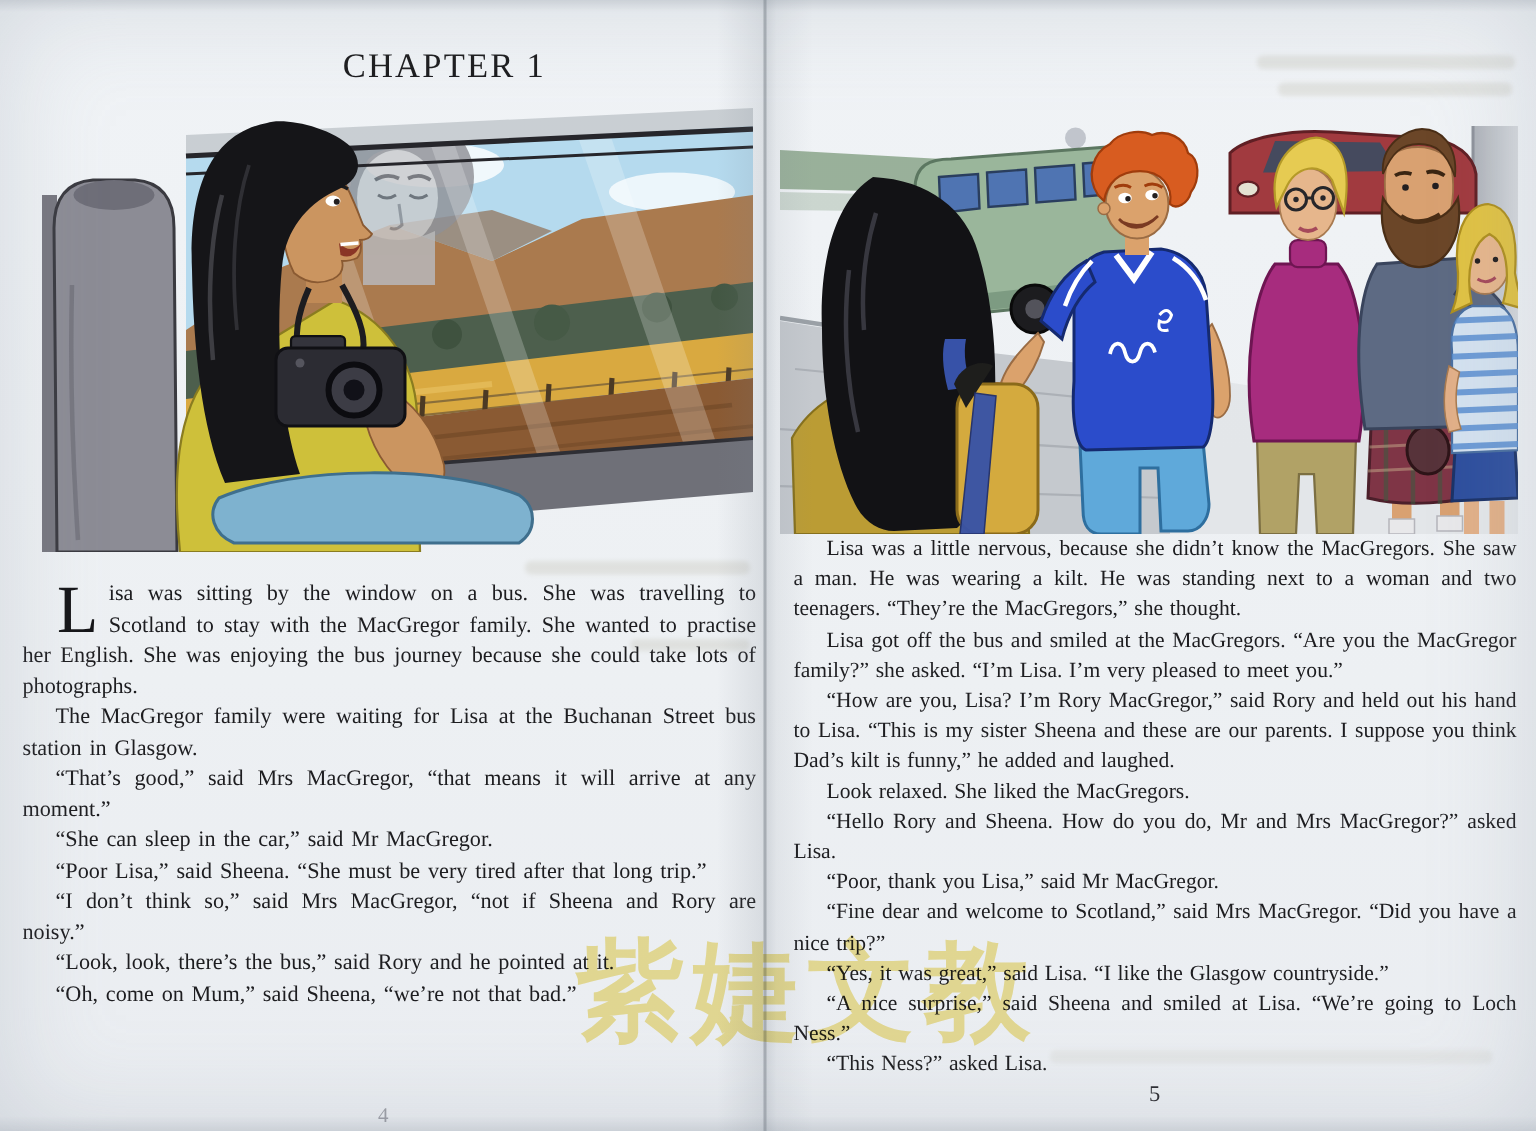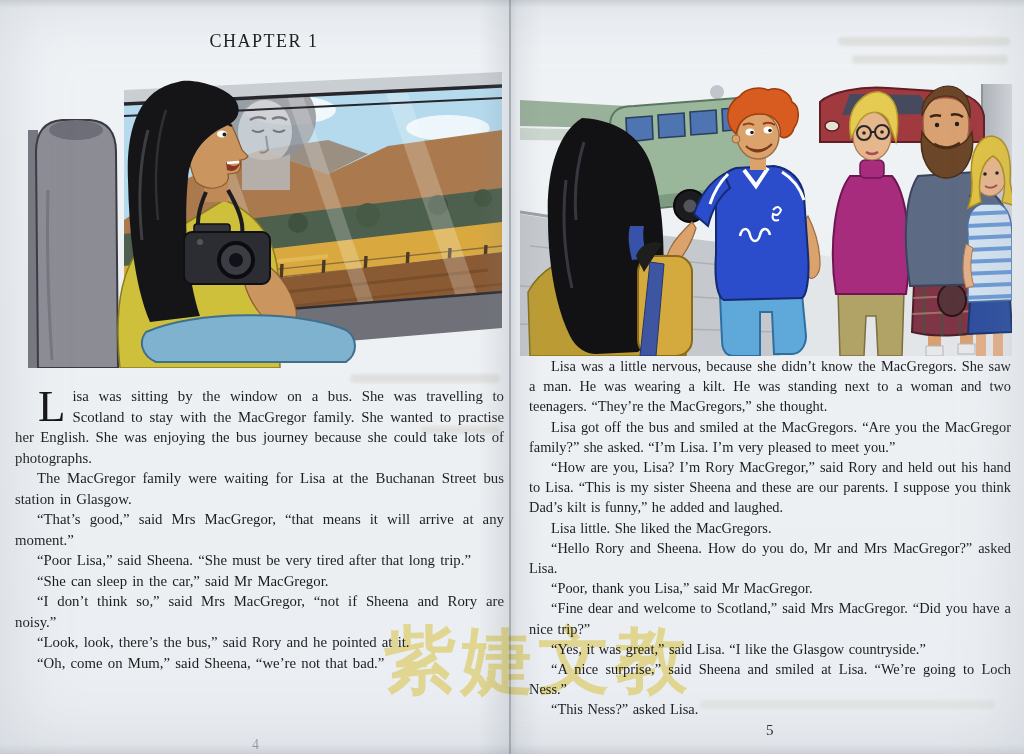--- a/index.html
+++ b/index.html
@@ -9,22 +9,22 @@
     font-family:"Liberation Serif", serif;
   }
   .spread{position:absolute;inset:0;background:linear-gradient(180deg,#f0f3f6 0%,#edf0f3 60%,#eaedf1 100%);}
   .vignette{position:absolute;inset:0;pointer-events:none;box-shadow:inset 0 0 70px rgba(140,150,165,.28);}
   .edge-top{position:absolute;left:0;top:0;width:1024px;height:8px;background:linear-gradient(180deg,rgba(110,120,132,.20),transparent);}
   .edge-bottom{position:absolute;left:0;bottom:0;width:1024px;height:10px;background:linear-gradient(0deg,rgba(110,120,132,.16),transparent);}
   .gutter-shade{position:absolute;left:478px;top:0;width:64px;height:754px;
     background:linear-gradient(90deg,rgba(120,130,142,0) 0%,rgba(120,130,142,.16) 46%,rgba(120,130,142,.22) 52%,rgba(120,130,142,.10) 62%,rgba(120,130,142,0) 100%);}
   .gutter-line{position:absolute;left:509px;top:0;width:2px;height:754px;background:rgba(130,136,144,.55);}
 
-  .chapter-title{position:absolute;left:164px;top:31px;width:200px;text-align:center;
-    font-size:18px;letter-spacing:1.5px;color:#1c1c1e;}
+  .chapter-title{position:absolute;left:164px;top:31px;width:200px;text-align:right;
+    font-size:23px;letter-spacing:1.5px;color:#1c1c1e;}
 
   .illus{position:absolute;}
   .illus svg{display:block;}
 
   .page-text{position:absolute;text-align:justify;color:#1d1d20;}
   .page-text p{margin:0;text-indent:22px;}
   .page-text p.no-indent{text-indent:0;}
   .left-text{left:15px;top:386px;width:489px;font-size:14.8px;line-height:20.5px;word-spacing:.10em;}
   .right-text{left:529px;top:356px;width:482px;font-size:14.4px;line-height:20.2px;word-spacing:.06em;}
   .dropcap{float:left;font-size:45px;line-height:35px;padding:3px 7px 0 0;margin-left:23px;color:#151518;}
@@ -315,32 +315,32 @@
           <path d="M130,178 L120,272 L136,272 L144,180 Z" fill="#3752a8" stroke="#1f2f6e" stroke-width="1" opacity=".95"></path>
         </g>
       </g>
     </svg>
   </div>
 
   <div class="page-text left-text">
       <p class="no-indent"><span class="dropcap">L</span>isa was sitting by the window on a bus. She was travelling to Scotland to stay with the MacGregor family. She wanted to practise her English. She was enjoying the bus journey because she could take lots of photographs.</p>
       <p>The MacGregor family were waiting for Lisa at the Buchanan Street bus station in Glasgow.</p>
       <p>“That’s good,” said Mrs MacGregor, “that means it will arrive at any moment.”</p>
+      <p>“She can sleep in the car,” said Mr MacGregor.</p>
       <p>“Poor Lisa,” said Sheena. “She must be very tired after that long trip.”</p>
-      <p>“She can sleep in the car,” said Mr MacGregor.</p>
       <p>“I don’t think so,” said Mrs MacGregor, “not if Sheena and Rory are noisy.”</p>
       <p>“Look, look, there’s the bus,” said Rory and he pointed at it.</p>
       <p>“Oh, come on Mum,” said Sheena, “we’re not that bad.”</p>
     </div>
 
   <div class="page-text right-text">
       <p>Lisa was a little nervous, because she didn’t know the MacGregors. She saw a man. He was wearing a kilt. He was standing next to a woman and two teenagers. “They’re the MacGregors,” she thought.</p>
       <p>Lisa got off the bus and smiled at the MacGregors. “Are you the MacGregor family?” she asked. “I’m Lisa. I’m very pleased to meet you.”</p>
       <p>“How are you, Lisa? I’m Rory MacGregor,” said Rory and held out his hand to Lisa. “This is my sister Sheena and these are our parents. I suppose you think Dad’s kilt is funny,” he added and laughed.</p>
-      <p>Lisa little. She liked the MacGregors.</p>
+      <p>Look relaxed. She liked the MacGregors.</p>
       <p>“Hello Rory and Sheena. How do you do, Mr and Mrs MacGregor?” asked Lisa.</p>
       <p>“Poor, thank you Lisa,” said Mr MacGregor.</p>
       <p>“Fine dear and welcome to Scotland,” said Mrs MacGregor. “Did you have a nice trip?”</p>
       <p>“Yes, it was great,” said Lisa. “I like the Glasgow countryside.”</p>
       <p>“A nice surprise,” said Sheena and smiled at Lisa. “We’re going to Loch Ness.”</p>
       <p>“This Ness?” asked Lisa.</p>
     </div>
 
   <div class="page-num page-num-left">4</div>
   <div class="page-num page-num-right">5</div>

